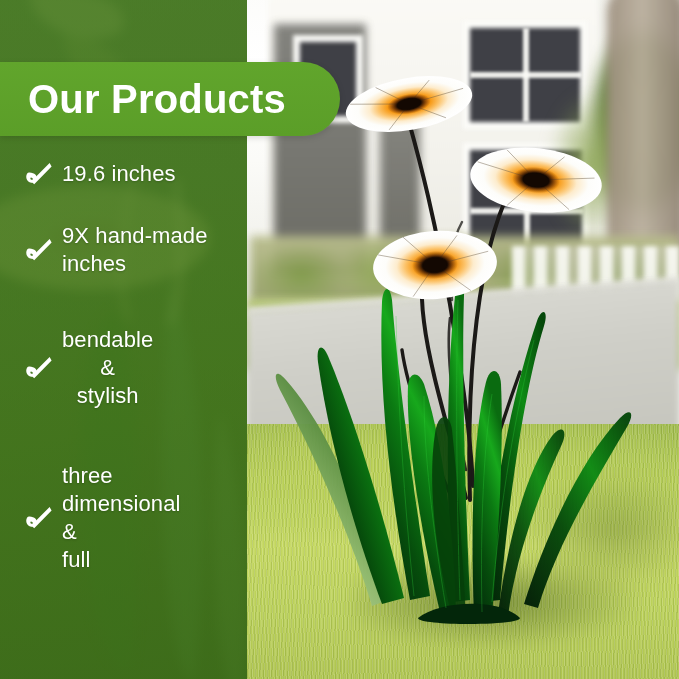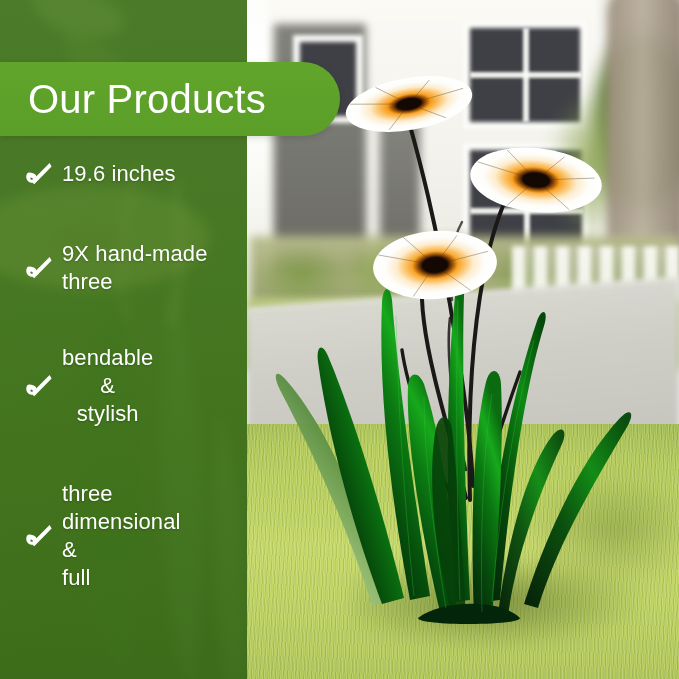--- a/index.html
+++ b/index.html
@@ -156,21 +156,21 @@
     position:absolute;left:0;top:62px;width:340px;height:74px;
     background:linear-gradient(180deg,#61a52c 0%,#5b9e28 100%);
     border-top-right-radius:42px;border-bottom-right-radius:42px;
     box-shadow:0 2px 6px rgba(0,0,0,.13);
     z-index:6;
   }
   .title-text{
     position:absolute;left:28px;top:0;height:74px;
     display:flex;align-items:center;
     color:#ffffff;
-    font-size:40px;font-weight:normal;letter-spacing:.2px;
+    font-size:40px;font-weight:bold;letter-spacing:.2px;
     white-space:nowrap;
   }
 
   
   .bullets{
     position:absolute;left:0;top:160px;width:247px;z-index:5;
   }
   .bullet{
     position:relative;
     display:flex;align-items:center;
@@ -180,21 +180,21 @@
   .check{
     flex:0 0 auto;width:30px;height:28px;margin-right:8px;
   }
   .bullet-text{
     color:#ffffff;
     font-size:22px;line-height:28px;font-weight:normal;
     letter-spacing:.1px;
     white-space:pre-line;
     text-shadow:0 1px 2px rgba(20,45,5,.30);
   }
-  .b1{margin-bottom:52px;}
+  .b1{margin-bottom:34px;}
   .b2{margin-bottom:48px;}
   .b3{margin-bottom:52px;text-align:center;}
 </style>
 </head>
 <body>
 
 <div class="stage">
 
   <div class="photo">
     <div class="ph-sky"></div>
@@ -379,21 +379,21 @@
         <div class="bullet-text">19.6 inches</div>
       </div>
 
       <div class="bullet b2">
         <svg class="check" viewBox="0 0 30 28">
           <path d="M3.2 13.6 C 1.2 16.4 2.4 21.6 6.4 22.6 C 10.6 23.6 13.4 20.4 12.6 16.8 C 12.2 15.0 10.8 13.6 9.0 13.2 C 6.8 12.7 4.4 12.0 3.2 13.6 Z" fill="#ffffff"></path>
           <path d="M5.2 15.0 L 9.4 19.2 L 25.6 3.0 L 27.6 6.6 L 10.2 24.2 L 3.4 17.8 Z" fill="#ffffff"></path>
           <path d="M7.6 17.8 C 6.4 17.0 6.0 18.6 6.8 19.4 C 7.8 20.4 9.4 19.6 8.8 18.4 Z" fill="#4a7b27"></path>
         </svg>
         <div class="bullet-text">9X hand-made
-three</div>
+inches</div>
       </div>
 
       <div class="bullet b3">
         <svg class="check" viewBox="0 0 30 28">
           <path d="M3.2 13.6 C 1.2 16.4 2.4 21.6 6.4 22.6 C 10.6 23.6 13.4 20.4 12.6 16.8 C 12.2 15.0 10.8 13.6 9.0 13.2 C 6.8 12.7 4.4 12.0 3.2 13.6 Z" fill="#ffffff"></path>
           <path d="M5.2 15.0 L 9.4 19.2 L 25.6 3.0 L 27.6 6.6 L 10.2 24.2 L 3.4 17.8 Z" fill="#ffffff"></path>
           <path d="M7.6 17.8 C 6.4 17.0 6.0 18.6 6.8 19.4 C 7.8 20.4 9.4 19.6 8.8 18.4 Z" fill="#4a7b27"></path>
         </svg>
         <div class="bullet-text">bendable
 &amp;

